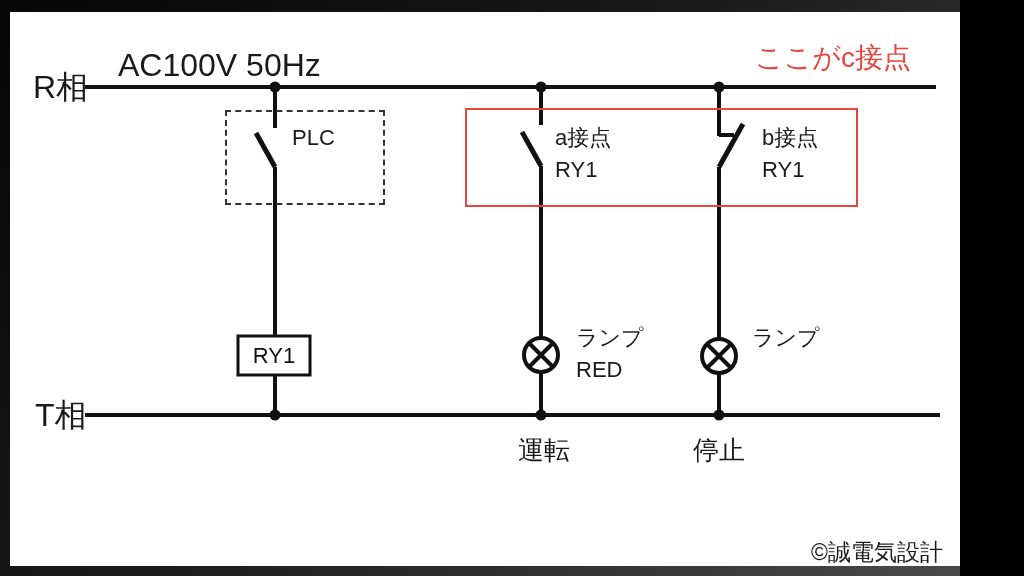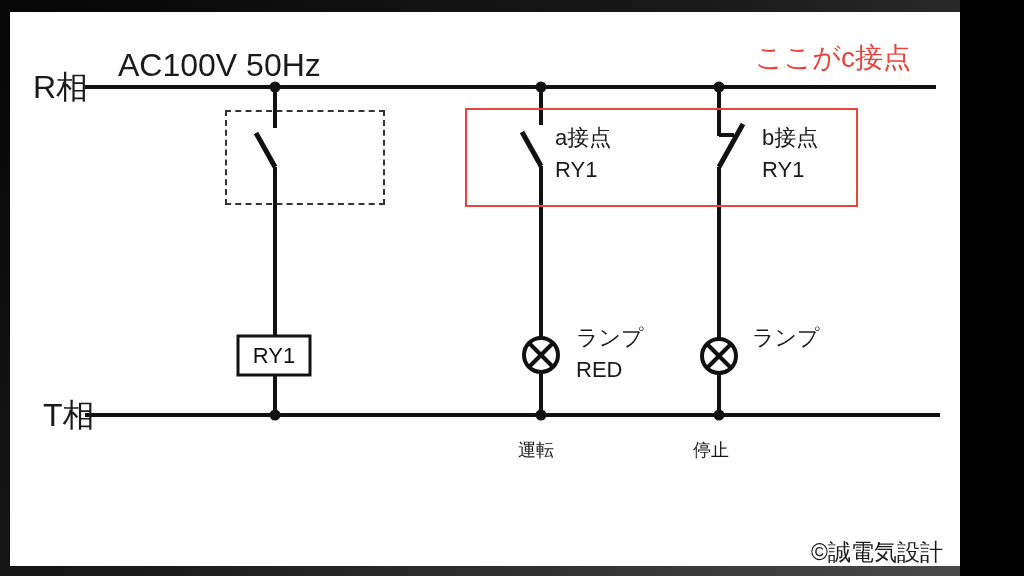--- a/index.html
+++ b/index.html
@@ -15,21 +15,21 @@
     position:absolute;left:10px;top:12px;width:1004px;height:554px;
     background:#ffffff;
   }
   #wires{position:absolute;left:0;top:0;width:1024px;height:576px;pointer-events:none;}
   .lbl{position:absolute;white-space:nowrap;color:#1a1a1a;}
   .lbl-rail{font-size:32px;line-height:36px;}
   .lbl-title{font-size:32px;line-height:36px;}
   .lbl-red{font-size:28px;line-height:32px;color:#e8453f;}
   .lbl-comp{font-size:22px;line-height:32px;}
   .lbl-comp span{display:block;}
-  .lbl-bottom{font-size:18px;line-height:26px;}
+  .lbl-bottom{font-size:26px;line-height:26px;}
   .lbl-footer{font-size:23px;line-height:27px;}
   .dashed-box{
     position:absolute;left:225px;top:110px;width:160px;height:95px;
     border:2px dashed #333;box-sizing:border-box;
   }
   .red-box{
     position:absolute;left:465px;top:108px;width:393px;height:99px;
     border:2px solid #e8453f;box-sizing:border-box;
   }
   .coil-label{
@@ -89,23 +89,24 @@
       <circle cx="719" cy="415" r="5.5"></circle>
     </g>
   </svg>
 
   <div class="dashed-box"></div>
   <div class="red-box"></div>
 
   <div class="lbl lbl-rail" style="left:33px;top:69px;">R相</div>
   <div class="lbl lbl-title" style="left:118px;top:47px;">AC100V 50Hz</div>
   <div class="lbl lbl-red" style="left:747px;top:42px;margin-left:8px;">ここがc接点</div>
-  <div class="lbl lbl-rail" style="left:35px;top:397px;margin-left:8px;">T相</div>
+  <div class="lbl lbl-rail" style="left:35px;top:397px;">T相</div>
 
   <div class="lbl lbl-comp" style="left:292px;top:122px;">
+    <span>PLC</span>
   </div>
 
   <div class="lbl lbl-comp" style="left:555px;top:122px;">
     <span>a接点</span>
     <span>RY1</span>
   </div>
 
   <div class="lbl lbl-comp" style="left:762px;top:122px;">
     <span>b接点</span>
     <span>RY1</span>

